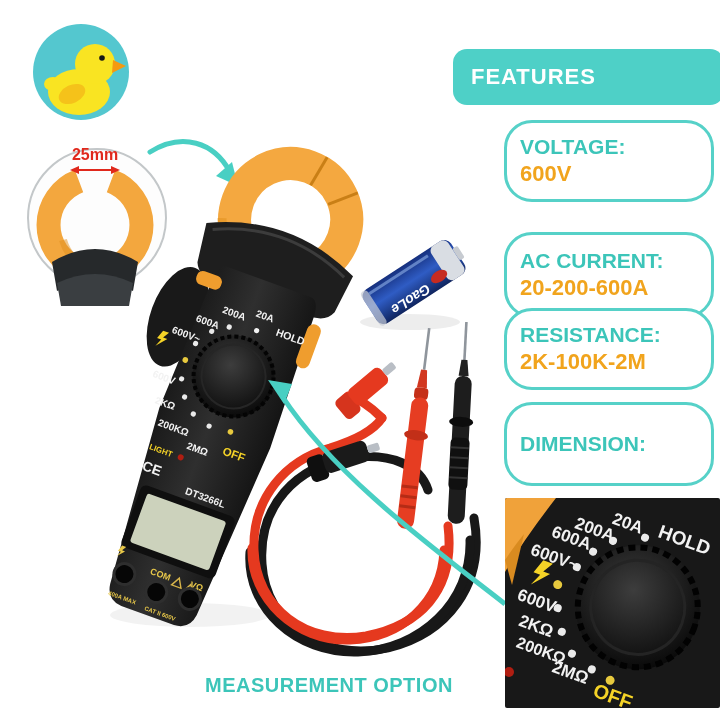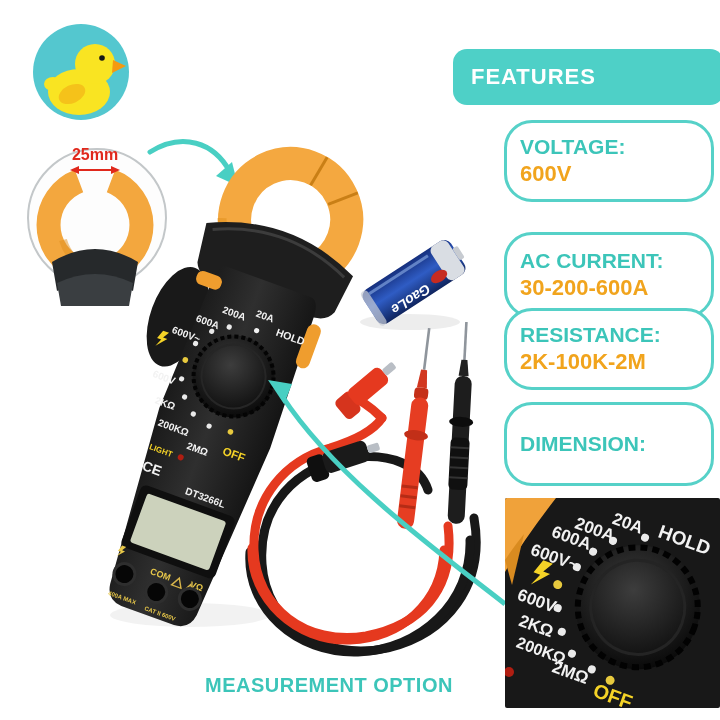--- a/index.html
+++ b/index.html
@@ -242,21 +242,21 @@
   <div class="abs features-banner">
     <span>FEATURES</span>
   </div>
 
   <div class="abs feature-box" style="top:120px;height:82px;">
     <div class="feature-label">VOLTAGE:</div>
     <div class="feature-value">600V</div>
   </div>
   <div class="abs feature-box" style="top:218px;height:86px;margin-top:14px;">
     <div class="feature-label">AC CURRENT:</div>
-    <div class="feature-value">30-200-600A</div>
+    <div class="feature-value">20-200-600A</div>
   </div>
   <div class="abs feature-box" style="top:308px;height:82px;">
     <div class="feature-label">RESISTANCE:</div>
     <div class="feature-value">2K-100K-2M</div>
   </div>
   <div class="abs feature-box" style="top:402px;height:84px;">
     <div class="feature-label">DIMENSION:</div>
   </div>
 
   <div class="abs caption">MEASUREMENT OPTION</div>

